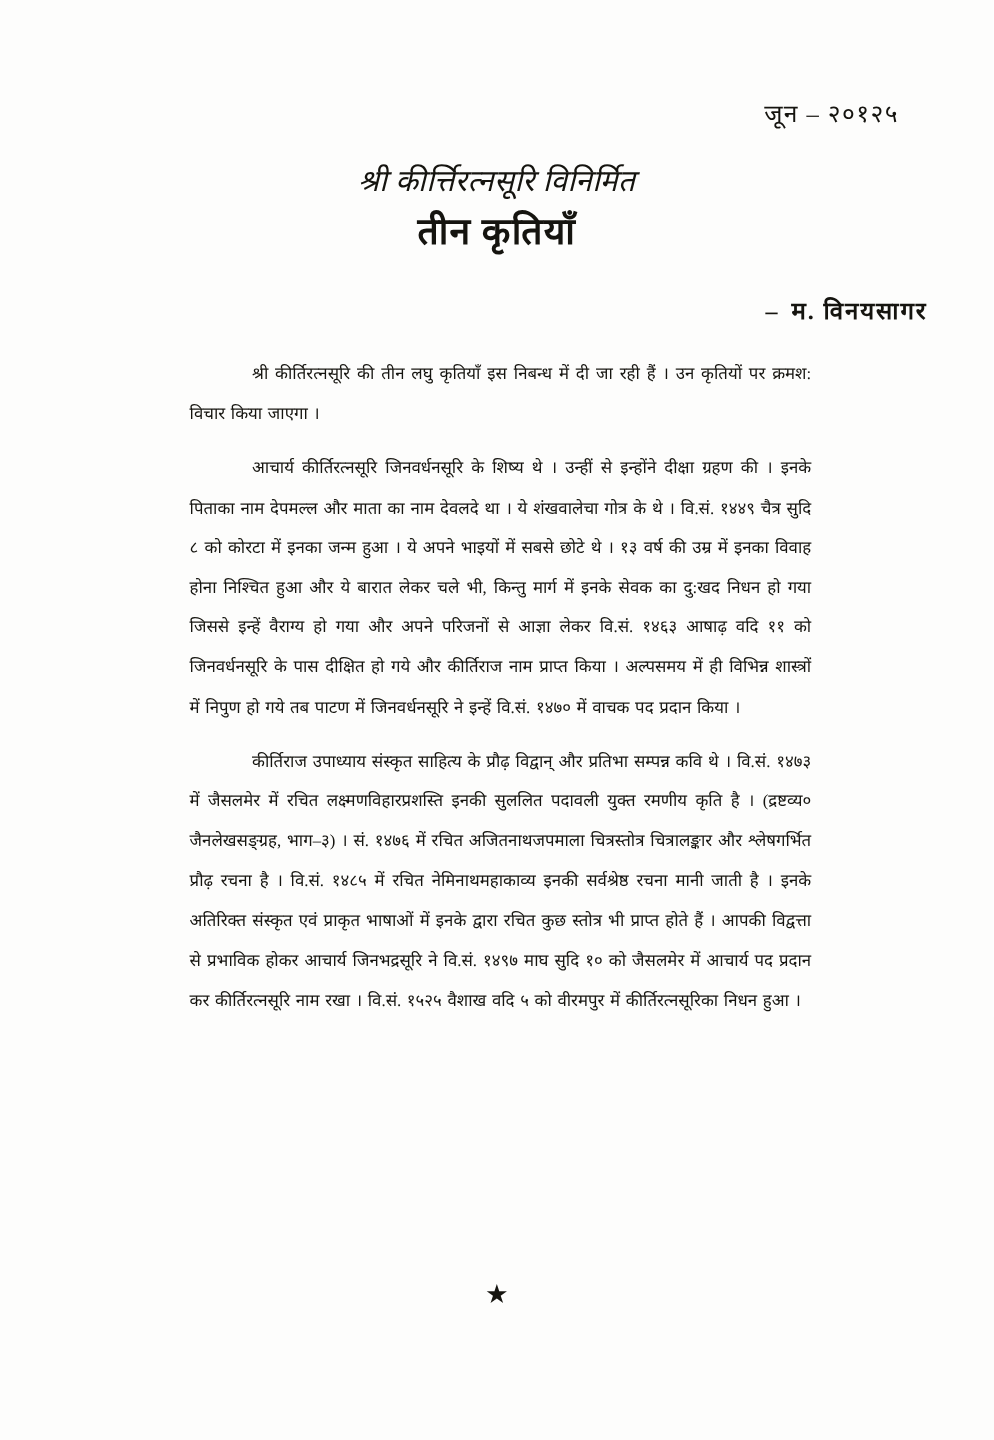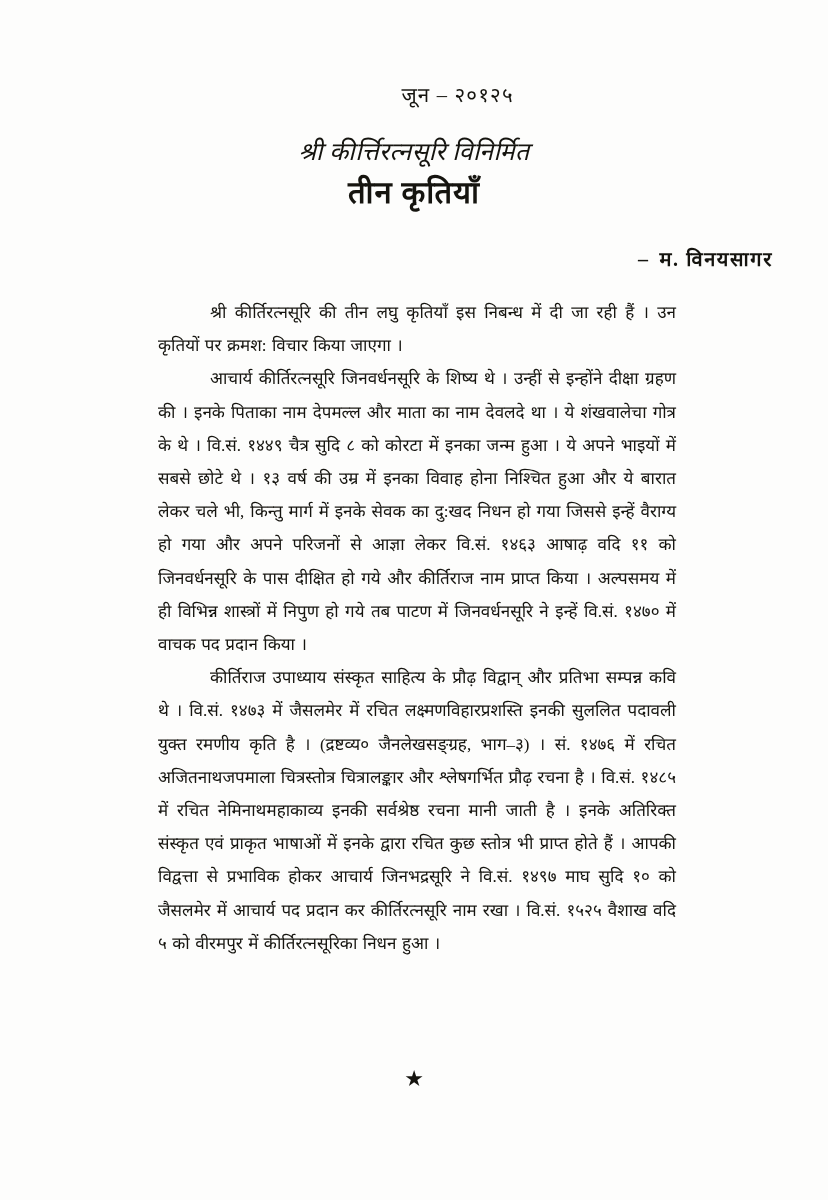--- a/index.html
+++ b/index.html
@@ -23,21 +23,21 @@
 
   
   .running-header {
     position: absolute;
     top: 80px;
     left: 166px;
     right: 80px;
     height: 34px;
     display: flex;
     align-items: baseline;
-    justify-content: center;
+    justify-content: flex-end;
   }
 
   .header-date {
     font-size: 20.5px;
     letter-spacing: 1.2px;
     font-weight: 400;
     white-space: nowrap;
   }
 
   .header-page-number {
@@ -91,31 +91,31 @@
   
   .body-text {
     position: absolute;
     top: 296px;
     left: 158px;
     width: 518px;
   }
 
   .para {
     margin: 0;
-    font-size: 17px;
+    font-size: 14px;
     line-height: 33.2px;
     text-align: justify;
     text-justify: inter-word;
     text-indent: 52px;
     word-spacing: 1.2px;
     hyphens: none;
   }
 
   .para + .para {
-    margin-top: 0;
+    margin-top: 12px;
   }
 
   
   .ornament {
     position: absolute;
     top: 1068px;
     left: 0;
     width: 828px;
     text-align: center;
     font-size: 22px;

